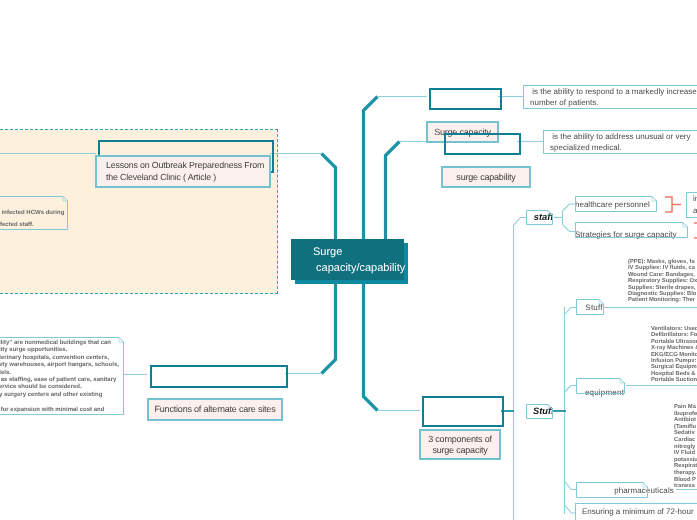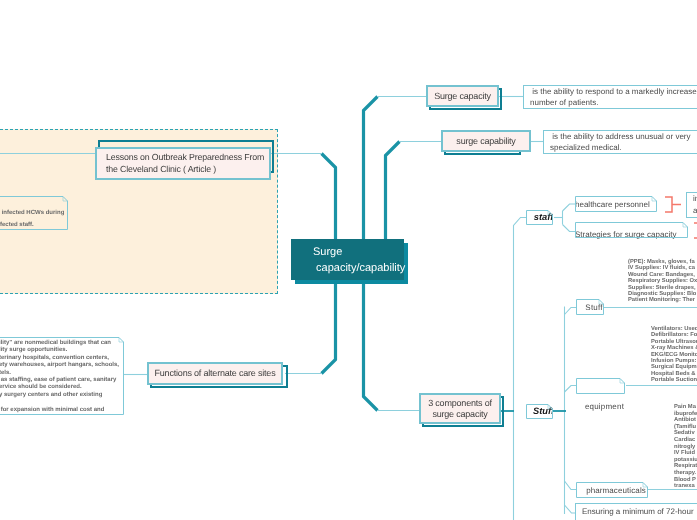--- a/index.html
+++ b/index.html
@@ -18,21 +18,21 @@
 
   
   .root{background:#11707d;color:#ffffff;
         box-shadow:4px 4px 0 0 #0d8aa0;font-size:11px;line-height:15.5px;
         padding:6px 0 0 22px;white-space:pre;}
 
   
   .lvl1{background:#fcf0ee;border:2px solid #74c2d0;
         font-size:9px;letter-spacing:-0.2px;line-height:11px;
         display:flex;align-items:center;justify-content:center;text-align:center;
-        white-space:pre;color:#3d3d3d;}
+        white-space:pre;color:#3d3d3d;margin-top:36px;}
   
   .lvl1shadow{position:absolute;box-sizing:border-box;border:2px solid #0e7e92;}
 
   
   .leaf{background:#ffffff;border:1.2px solid #7fc9d8;font-size:8px;
         line-height:11px;display:flex;align-items:center;color:#4a4a4a;
         white-space:pre;position:absolute;box-sizing:border-box;}
   .leaf.ctr{justify-content:center;padding-left:8px;}
 
   
@@ -120,21 +120,21 @@
     <div class="nd lvl1" style="left:441px;top:130px;width:90px;height:22px;">surge capability</div>
 
   <div class="lvl1shadow" style="left: 150px; top: 365px; width: 138px; height: 23px;"></div>
     <div class="nd lvl1" style="left:147px;top:362px;width:136px;height:23px;">Functions of alternate care sites</div>
 
   <div class="lvl1shadow" style="left: 422px; top: 396px; width: 82px; height: 31px;"></div>
     <div class="nd lvl1" style="left:419px;top:393px;width:82px;height:31px;">3 components of
 surge capacity</div>
 
   <div class="lvl1shadow" style="left: 98px; top: 140px; width: 176px; height: 33px;"></div>
-    <div class="nd lvl1" style="left:95px;top:147px;width:176px;height:33px;font-size:8.8px;line-height:11.5px;
+    <div class="nd lvl1" style="left:95px;top:119px;width:176px;height:33px;font-size:8.8px;line-height:11.5px;
               letter-spacing:-0.15px;justify-content:flex-start;padding-left:9px;text-align:left;">Lessons on Outbreak Preparedness From
 the Cleveland Clinic ( Article )</div>
 
   <div class="leaf" style="left:523px;top:85px;width:230px;height:24px;line-height:11.5px;padding-left:6px;"> is the ability to respond to a markedly increased
 number of patients.</div>
 
   <div class="leaf" style="left:543px;top:130px;width:225px;height:24px;line-height:11.5px;padding-left:6px;"> is the ability to address unusual or very
 specialized medical.</div>
 
   <div class="leaf ctr fb" style="left:526px;top:210px;width:27px;height:15px;">
@@ -153,25 +153,25 @@
 an</div>
 
   <div class="leaf ctr fb" style="left:526px;top:404px;width:27px;height:15px;">
     <span class="ital">Stuff</span>
   </div>
 
   <div class="leaf ctr fb" style="left:576px;top:299px;width:28px;height:16px;letter-spacing:0.2px;">
     <span>Stuff</span>
   </div>
 
-  <div class="leaf ctr fb" style="left:576px;top:392px;width:49px;height:28px;letter-spacing:0.2px;">
+  <div class="leaf ctr fb" style="left:576px;top:378px;width:49px;height:28px;letter-spacing:0.2px;">
     <span>equipment</span>
   </div>
 
-  <div class="leaf ctr fb" style="left:576px;top:482px;width:72px;height:16px;letter-spacing:0.1px;text-align:center;">
+  <div class="leaf ctr fb" style="left:604px;top:482px;width:72px;height:16px;letter-spacing:0.1px;text-align:center;">
     <span>pharmaceuticals</span>
   </div>
 
   <div class="leaf" style="left:575px;top:503px;width:200px;height:24px;line-height:11.5px;padding-left:6px;align-items:flex-start;padding-top:2px;">Ensuring a minimum of 72-hour 
 supplies.</div>
 
   <div class="micro" style="left:628px;top:259px;">(PPE): Masks, gloves, fa
 IV Supplies: IV fluids, ca
 Wound Care: Bandages,
 Respiratory Supplies: Ox

